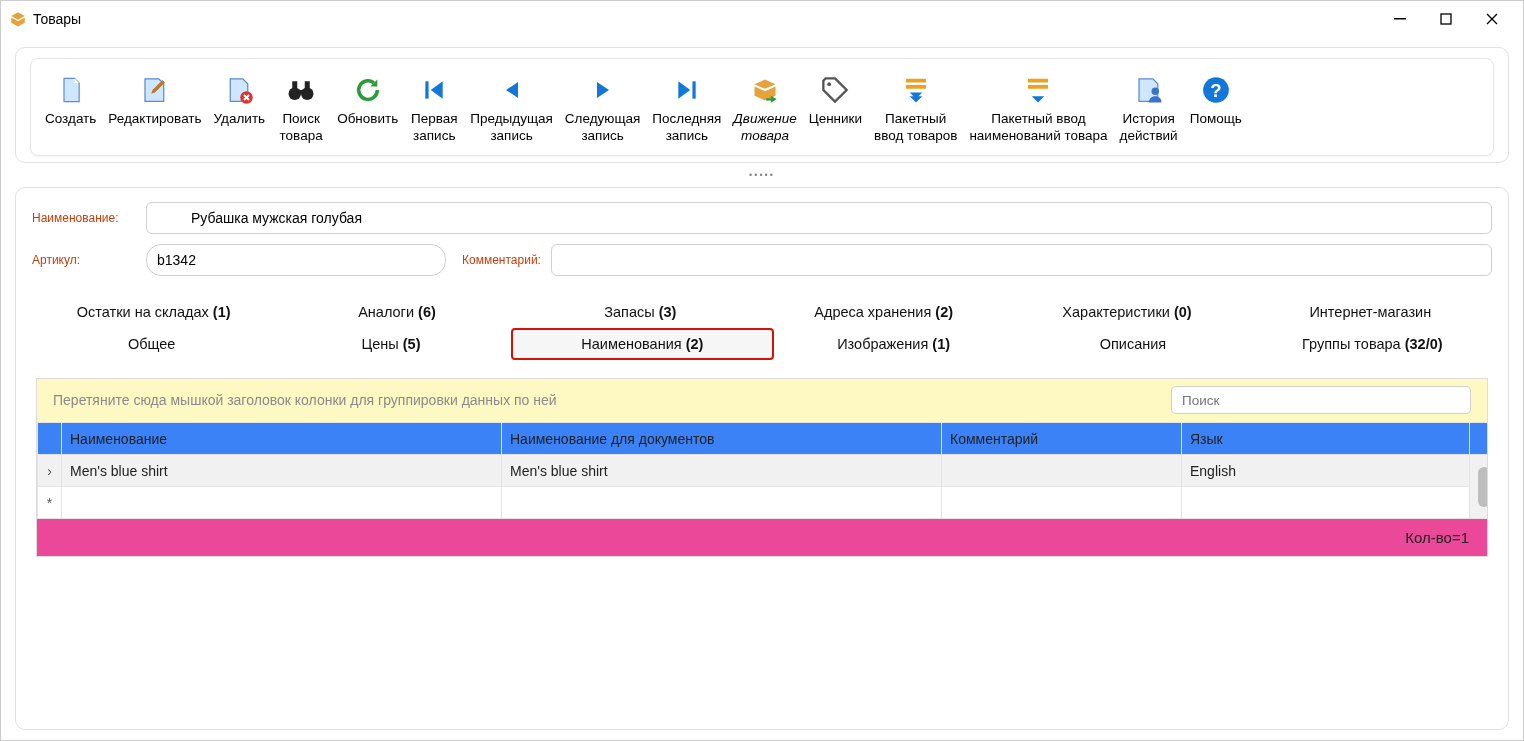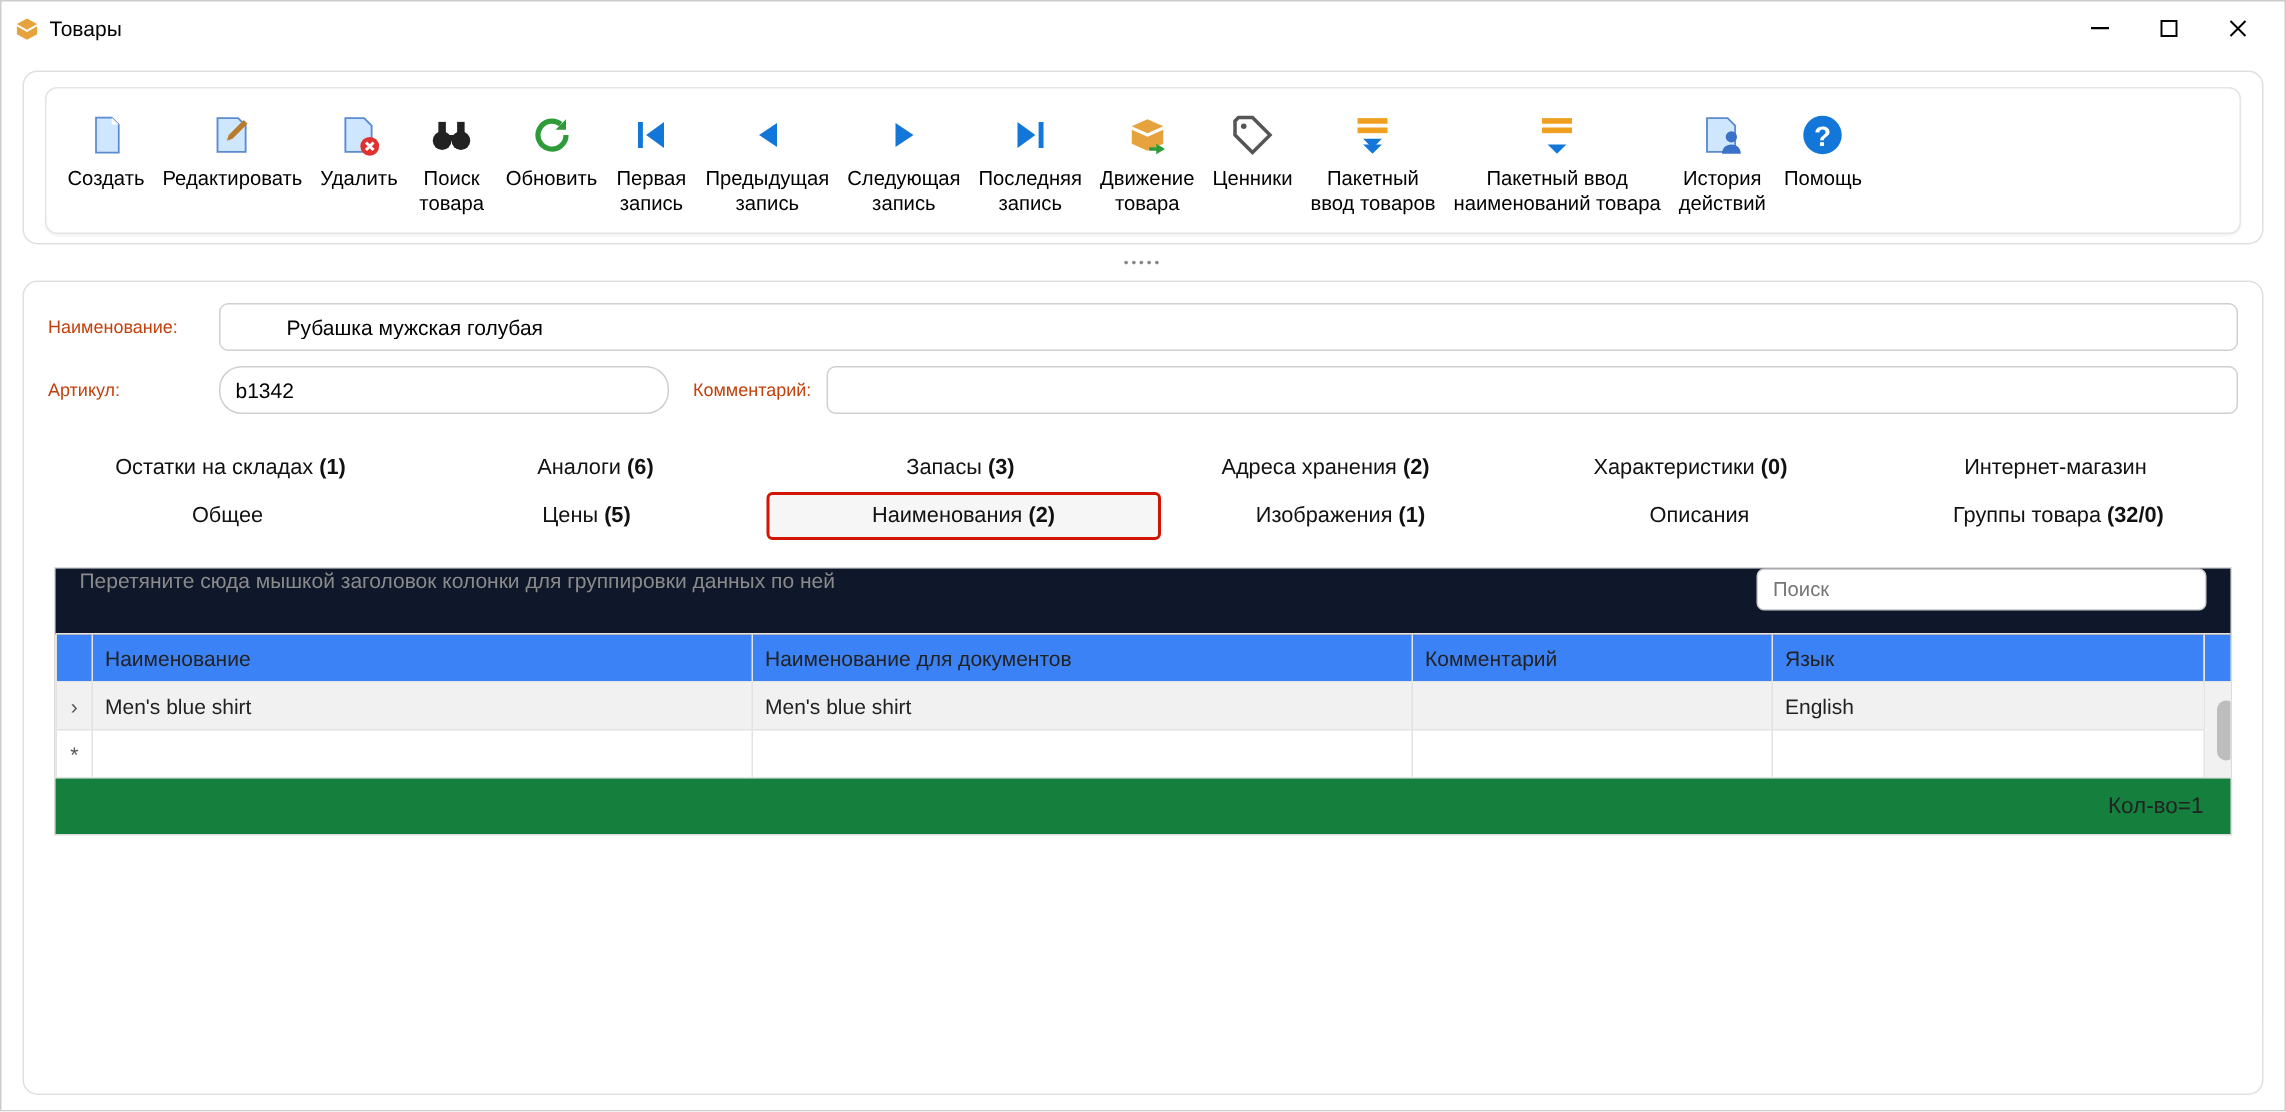--- a/index.html
+++ b/index.html
@@ -164,22 +164,22 @@
   
   .grid-area {
     margin: 18px 4px 0 4px;
     border: 1px solid #dcdcdc;
     background: #ffffff;
     display:flex;
     flex-direction:column;
   }
   .group-bar {
     display: flex;
-    align-items: flex-start;
-    background: #0f172a;
+    align-items: center;
+    background: #fef9c3;
     border-bottom: 1px solid #e4e4e4;
     height: 44px;
     padding: 0 16px;
     gap: 10px;
   }
   .group-text {
     flex: 1;
     color: #8a8a8a;
     font-size: 14px;
   }
@@ -215,21 +215,21 @@
   .grid-table tbody tr.newrow td { background:#fff; }
   .scroll-col { width: 18px; background:#f4f4f4; padding:0;}
   .scroll-thumb{
     width:12px;height:40px;background:#bdbdbd;border-radius:6px;margin:4px auto;
   }
   .grid-footer {
     display:flex;
     justify-content:flex-end;
     padding:10px 18px;
     font-size:15px;
-    background:#15803d;
+    background:#ec4899;
     color:#222;
   }
 </style>
 </head>
 <body>
 
 <div class="window">
 
   <div class="titlebar">
     <span class="appicon">
@@ -359,21 +359,21 @@
 запись</span>
         </div>
 
         <div class="tb-btn">
           <span class="ic">
             <svg width="30" height="28" viewBox="0 0 24 24">
                 <path fill="#e6a23c" d="M3 7l9-4 9 4-9 4-9-4zm0 2l9 4v8l-9-4V9zm18 0v8l-9 4v-8l9-4z"></path>
                 <path fill="#2e9b3a" d="M17 17l5 3-5 3v-2h-4v-2h4z"></path>
               </svg>
           </span>
-          <span style="white-space:pre-line;">Движение
+          <span style="white-space:pre-line;font-style:italic;">Движение
 товара</span>
         </div>
 
         <div class="tb-btn">
           <span class="ic">
             <svg width="28" height="28" viewBox="0 0 24 24">
                 <path fill="none" stroke="#555" stroke-width="2" d="M12 2l10 10-10 10L2 12V4l2-2h8z"></path>
                 <circle cx="7" cy="7" r="1.6" fill="#555"></circle>
               </svg>
           </span>

